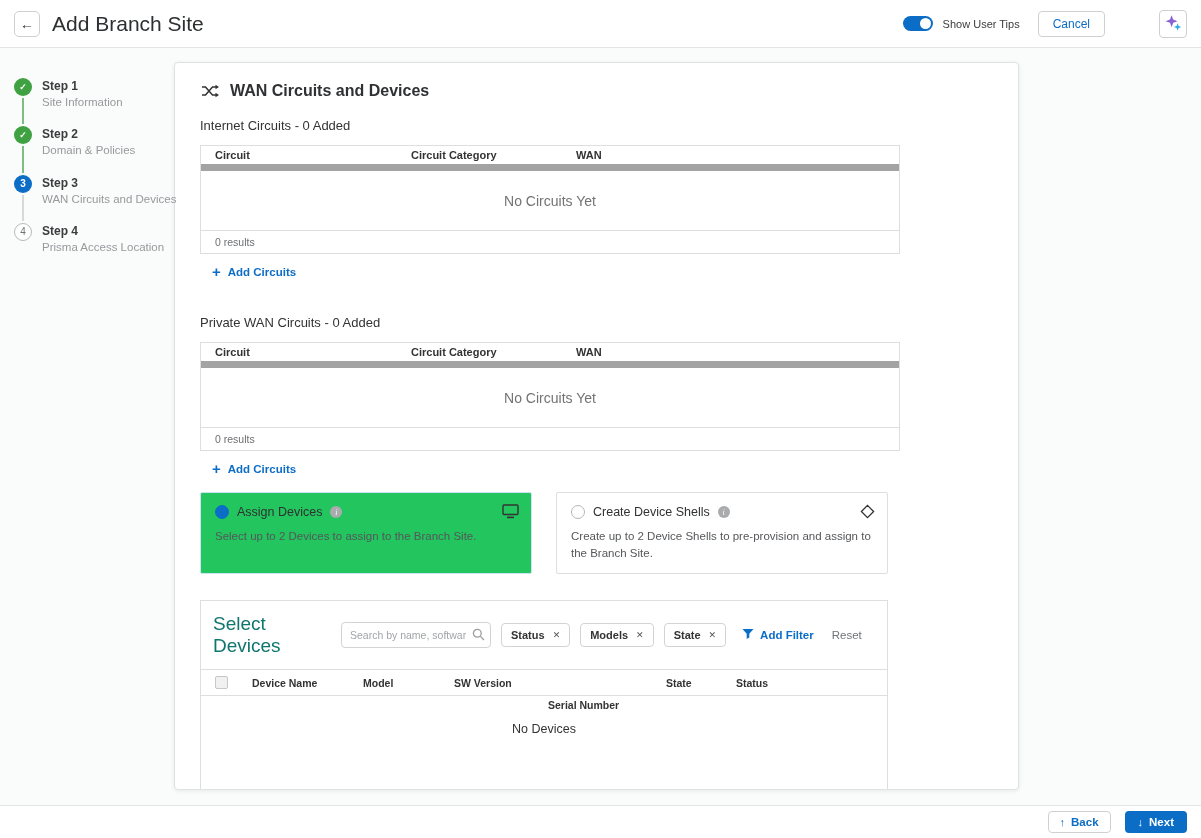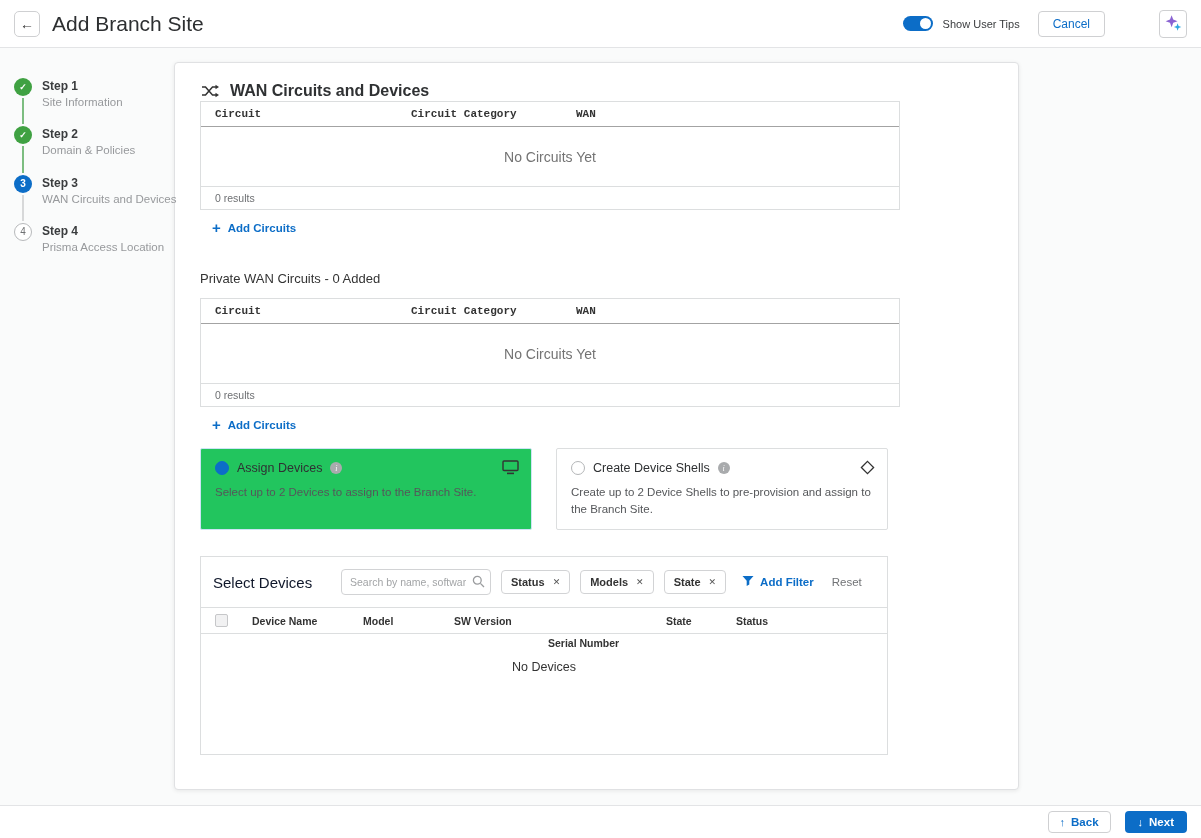--- a/index.html
+++ b/index.html
@@ -80,21 +80,21 @@
   .card-title .ic { display: flex; align-items: center; }
 
   .section-heading { font-size: 13px; color: #333; margin: 34px 0 12px 0; }
   .section-heading.first { margin-top: 17px; }
   .section-heading.devices { margin-top: 36px; }
 
   
   .ctable { width: 700px; border: 1px solid #dcdedf; background: #fff; }
   .ctable-head {
     display: flex; height: 25px; align-items: center;
-    border-bottom: 1px solid #a3a3a3; font-size: 11px; font-weight: 700; color: #333; font-family: Liberation Mono, monospace;
+    border-bottom: 7px solid #a3a3a3; font-size: 11px; font-weight: 700; color: #333;
   }
   .col-circuit { width: 210px; padding-left: 14px; }
   .col-cat { width: 165px; }
   .col-wan { flex: 1; }
   .ctable-body {
     height: 60px; display: flex; align-items: center; justify-content: center;
     font-size: 14px; color: #737373; border-bottom: 1px solid #dcdedf;
   }
   .ctable-foot { height: 22px; display: flex; align-items: center; padding-left: 14px; font-size: 10.5px; color: #6d6f72; }
 
@@ -120,21 +120,21 @@
     width: 12px; height: 12px; border-radius: 50%; background: #a9abad; color: #fff;
     font-size: 8px; font-style: italic; font-family: "Liberation Serif", serif;
     display: flex; align-items: center; justify-content: center; cursor: pointer; flex-shrink: 0;
   }
   .opt-corner { position: absolute; top: 11px; right: 12px; display: flex; }
   .opt-desc { font-size: 11.5px; color: #55575a; margin-top: 9px; line-height: 1.45; max-width: 300px; }
 
   
   .sd-panel { width: 688px; border: 1px solid #dcdedf; background: #fff; margin-top: 26px; }
   .sd-head { display: flex; align-items: center; padding: 12px 12px; gap: 10px; }
-  .sd-title { font-size: 15px; color: #0f172a; width: 118px; flex-shrink: 0; }
+  .sd-title { font-size: 19px; color: #0f766e; width: 118px; flex-shrink: 0; }
   .sd-search { position: relative; width: 150px; flex-shrink: 0; }
   .sd-search input {
     width: 100%; height: 26px; border: 1px solid #d2d3d5; border-radius: 4px;
     padding: 0 24px 0 8px; font-size: 10.5px; color: #333; font-family: inherit; outline: none;
   }
   .sd-search input::placeholder { color: #a2a4a6; }
   .search-ic { position: absolute; right: 6px; top: 6px; display: flex; }
   .chip {
     display: flex; align-items: center; gap: 8px; border: 1px solid #d2d3d5; border-radius: 4px;
     padding: 5px 9px; font-size: 11px; font-weight: 700; color: #333; background: #fff; cursor: pointer;
@@ -250,20 +250,21 @@
             <path d="M2 6 H5.5 L12.5 14 H16" stroke="#333" fill="none" stroke-width="1.5"></path>
             <path d="M2 14 H5.5 L12.5 6 H16" stroke="#333" fill="none" stroke-width="1.5"></path>
             <path d="M15.5 3.8 L19 6 L15.5 8.2 Z" fill="#333"></path>
             <path d="M15.5 11.8 L19 14 L15.5 16.2 Z" fill="#333"></path>
           </svg>
         </span>
         <span>WAN Circuits and Devices</span>
       </div>
 
       
+      <div class="section-heading first">Internet Circuits - 0 Added</div>
       <div class="ctable">
         <div class="ctable-head">
           <span class="col-circuit">Circuit</span>
           <span class="col-cat">Circuit Category</span>
           <span class="col-wan">WAN</span>
         </div>
         <div class="ctable-body">No Circuits Yet</div>
         <div class="ctable-foot">0 results</div>
       </div>
       <div class="add-link">

